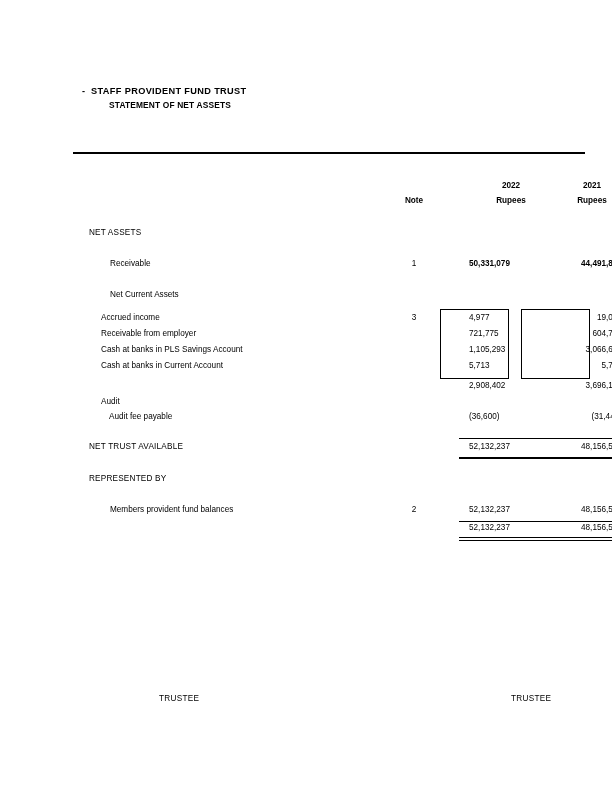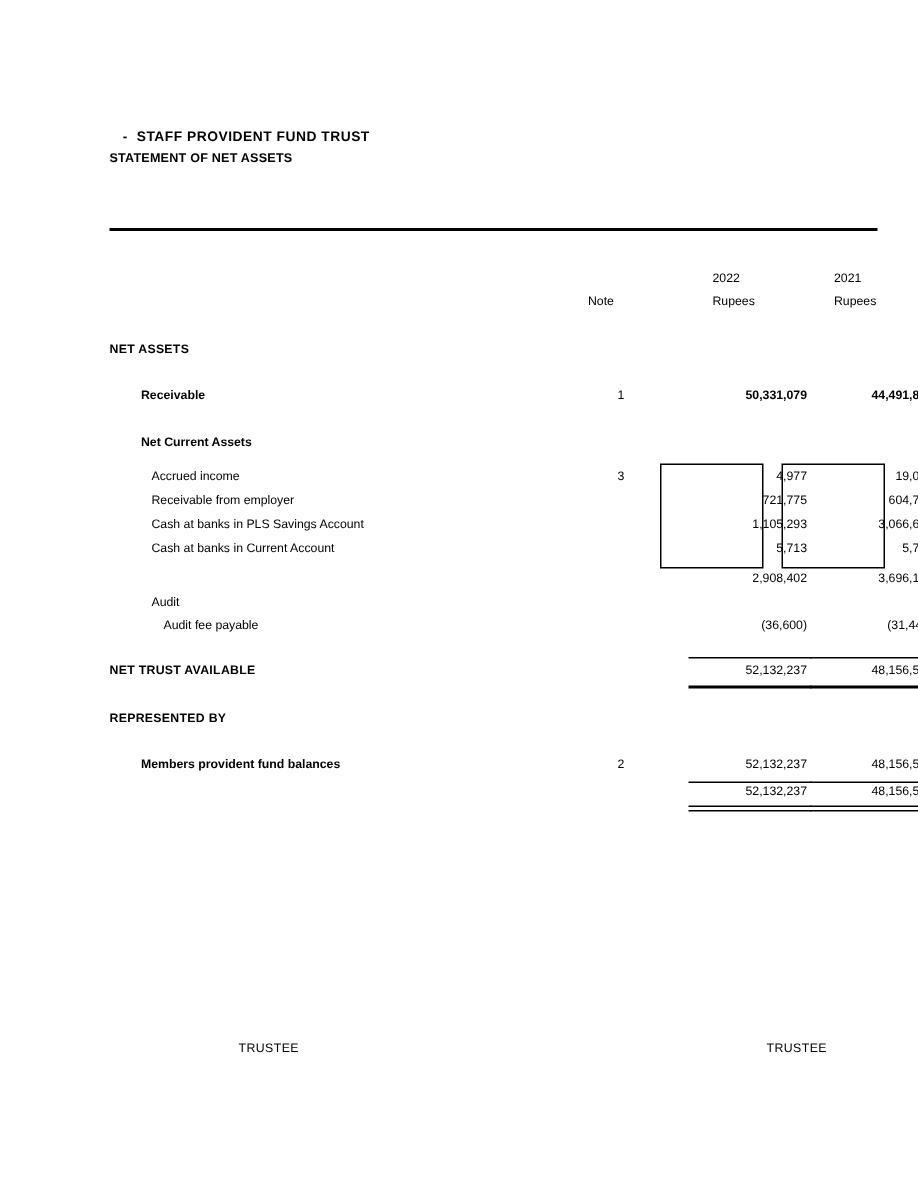--- a/index.html
+++ b/index.html
@@ -37,20 +37,21 @@
     line-height: 13px;
     margin-left: 6px;
     white-space: pre;
   }
   .doc-subtitle {
     font-size: 8.4px;
     font-weight: bold;
     letter-spacing: 0.15px;
     line-height: 13px;
     margin-top: 1px;
+    margin-left: 36px;
   }
 
   
   .top-rule {
     position: absolute;
     left: 73px;
     top: 152px;
     width: 512px;
     height: 2.4px;
     background: #000000;
@@ -60,22 +61,22 @@
   .col-headers {
     position: absolute;
     left: 73px;
     top: 180px;
     width: 512px;
     height: 30px;
   }
   .ch {
     position: absolute;
     font-size: 8.2px;
-    font-weight: normal;
-    text-align: left;
+    font-weight: bold;
+    text-align: center;
   }
   .ch-note  { left: 319px; width: 44px; top: 16px; }
   .ch-y22   { left: 402px; width: 72px; top: 1px; }
   .ch-r22   { left: 402px; width: 72px; top: 16px; }
   .ch-y21   { left: 483px; width: 72px; top: 1px; }
   .ch-r21   { left: 483px; width: 72px; top: 16px; }
 
   
   .body-area {
     position: absolute;
@@ -90,40 +91,39 @@
     width: 512px;
     height: 16px;
   }
   .lbl {
     position: absolute;
     left: 0;
     top: 0;
     font-size: 8.2px;
     white-space: nowrap;
   }
-  .lbl.b { font-weight: bold; }
+  .lbl.b { font-weight: normal; margin-left: 16px; }
   .lbl.caps { letter-spacing: 0.2px; }
   .ind1 { left: 21px; }
   .ind2 { left: 28px; }
   .ind3 { left: 36px; }
 
   .note {
     position: absolute;
     left: 319px;
     width: 44px;
     top: 0;
     text-align: center;
     font-size: 8.2px;
   }
   .v22 {
     position: absolute;
-    left: 383px;
+    left: 396px;
     width: 88px;
     top: 0;
-    text-align: right;
     font-size: 8.2px;
     padding-right: 6px;
     box-sizing: border-box;
   }
   .v21 {
     position: absolute;
     left: 467px;
     width: 88px;
     top: 0;
     text-align: right;

